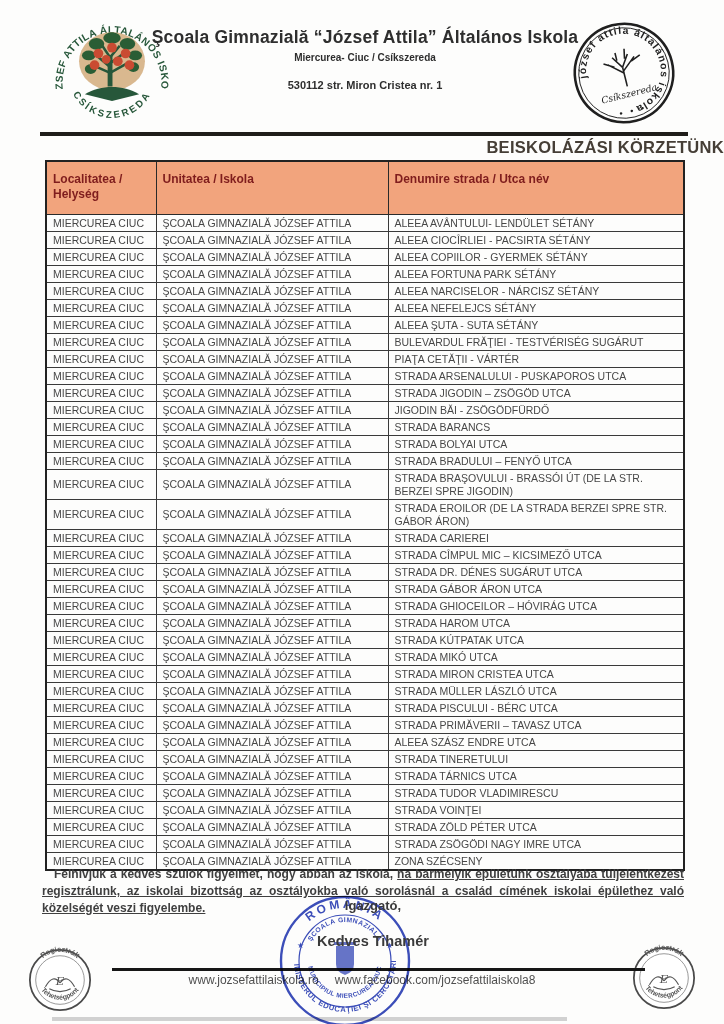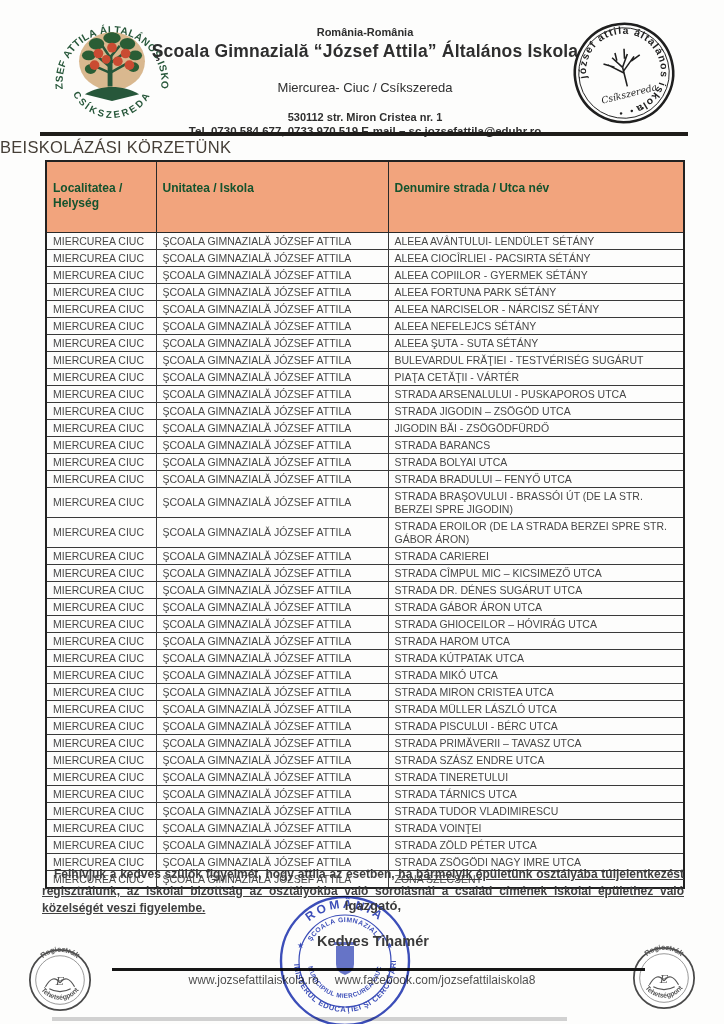--- a/index.html
+++ b/index.html
@@ -6,37 +6,37 @@
   .page{
     position:relative;width:724px;height:1024px;margin:0 auto;
     background:#fefefdf5;background-color:#fdfdfc;overflow:hidden;
     font-family:"Liberation Sans", sans-serif;color:#3c3c3c;
   }
   
   .hdr-center{position:absolute;left:150px;top:24px;width:430px;text-align:center;color:#2e2e2e;}
   .hdr-line1{font-size:11px;font-weight:bold;}
   .hdr-line2{font-size:11px;font-weight:bold;margin-top:2px;}
   .hdr-school{font-size:17.5px;font-weight:bold;margin-top:3px;letter-spacing:.2px;}
-  .hdr-city{font-size:13px;font-weight:normal;margin-top:18px;}
+  .hdr-city{font-size:10px;font-weight:bold;margin-top:4px;}
   .hdr-addr{font-size:11px;font-weight:bold;margin-top:16px;}
   .hdr-tel{font-size:11.5px;font-weight:bold;margin-top:2px;}
   .logo-left{position:absolute;left:48px;top:12px;}
   .stamp-right{position:absolute;left:556px;top:16px;}
   .rule-thick{position:absolute;left:40px;top:132px;width:648px;height:3.5px;background:#1f1d1a;}
   
-  .doc-title{position:absolute;left:0;top:138px;width:100%;text-align:left;
-    font-size:16.5px;font-weight:normal;color:#453e36;letter-spacing:.3px;}
+  .doc-title{position:absolute;left:0;top:138px;width:100%;text-align:right;
+    font-size:16.5px;font-weight:bold;color:#453e36;letter-spacing:.3px;}
   
   .zone-table{position:absolute;left:45px;top:160px;width:638px;border-collapse:collapse;
     table-layout:fixed;}
   .zone-table col.c1{width:110px;} .zone-table col.c2{width:232px;} .zone-table col.c3{width:296px;}
   .zone-table th{
-    background:#f2a47d;border:1.6px solid #2a2a2a;color:#14532d;
+    background:#f2a47d;border:1.6px solid #2a2a2a;color:#7f1d1d;
     font-size:12px;font-weight:bold;text-align:left;vertical-align:top;
-    padding:19px 6px;line-height:15px;height:32px;
+    padding:10px 6px;line-height:15px;height:32px;
   }
   .zone-table td{
     border:1px solid #3a3a3a;font-size:10.5px;color:#474747;
     padding:1.5px 6px;line-height:13px;vertical-align:middle;
     overflow:hidden;
   }
   .zone-table{border:2px solid #222;}
   .zone-table td.nowrap{white-space:nowrap;}
   
   .note{position:absolute;left:42px;top:866px;width:642px;text-align:justify;
@@ -91,25 +91,23 @@
         <circle cx="60" cy="48" r="4.5" fill="#c94b32"></circle>
       </g>
       <path d="M38,84 C55,74 77,74 94,84 L66,91 Z" fill="#27573a"></path>
       <text font-size="10" font-weight="bold" fill="#27573a" letter-spacing="2.5">
         <textPath href="#arcLb" startOffset="50%" text-anchor="middle">CSÍKSZEREDA</textPath>
       </text>
     </svg>
   </div>
 
   <div class="hdr-center">
-    <div class="hdr-line2">România-România</div>
     <div class="hdr-school">Şcoala Gimnazială “József Attila” Általános Iskola</div>
     <div class="hdr-city">Miercurea- Ciuc / Csíkszereda</div>
     <div class="hdr-addr">530112 str. Miron Cristea nr. 1</div>
-    <div class="hdr-tel">Tel.  0730 584 677, 0733 970 519   E-mail – sc.jozsefattila@eduhr.ro</div>
   </div>
 
   <div class="stamp-right">
     <svg width="136" height="118" viewBox="0 0 136 120">
       <g transform="rotate(-14 68 58)">
         <circle cx="68" cy="58" r="50" fill="none" stroke="#1f1f1f" stroke-width="2.6"></circle>
         <circle cx="68" cy="58" r="46" fill="none" stroke="#1f1f1f" stroke-width="0.9"></circle>
         <defs>
           <path id="arcR" d="M 30,58 A 38 38 0 1 1 105.9,58 A 38 38 0 0 1 30,58"></path>
         </defs>
@@ -285,21 +283,21 @@
           <td>STRADA PISCULUI - BÉRC UTCA</td>
         </tr>
         <tr>
           <td class="nowrap">MIERCUREA CIUC</td>
           <td class="nowrap">ŞCOALA GIMNAZIALĂ JÓZSEF ATTILA</td>
           <td>STRADA PRIMĂVERII – TAVASZ UTCA</td>
         </tr>
         <tr>
           <td class="nowrap">MIERCUREA CIUC</td>
           <td class="nowrap">ŞCOALA GIMNAZIALĂ JÓZSEF ATTILA</td>
-          <td>STRADA SZÁSZ ENDRE UTCA</td>
+          <td>ALEEA SZÁSZ ENDRE UTCA</td>
         </tr>
         <tr>
           <td class="nowrap">MIERCUREA CIUC</td>
           <td class="nowrap">ŞCOALA GIMNAZIALĂ JÓZSEF ATTILA</td>
           <td>STRADA TINERETULUI</td>
         </tr>
         <tr>
           <td class="nowrap">MIERCUREA CIUC</td>
           <td class="nowrap">ŞCOALA GIMNAZIALĂ JÓZSEF ATTILA</td>
           <td>STRADA TÁRNICS UTCA</td>
@@ -326,21 +324,21 @@
         </tr>
         <tr>
           <td class="nowrap">MIERCUREA CIUC</td>
           <td class="nowrap">ŞCOALA GIMNAZIALĂ JÓZSEF ATTILA</td>
           <td>ZONA SZÉCSENY</td>
         </tr>
       </tbody>
   </table>
 
   <div class="note">
-    <span>Felhívjuk a kedves szülők figyelmét, hogy attila az esetben, </span><span class="ul">ha bármelyik épületünk osztályába túljelentkezést regisztrálunk, az iskolai bizottság az osztályokba való sorolásnál a család címének iskolai épülethez való közelségét veszi figyelembe.</span>
+    <span>Felhívjuk a kedves szülők figyelmét, hogy abban az iskola, </span><span class="ul">ha bármelyik épületünk osztályába túljelentkezést regisztrálunk, az iskolai bizottság az osztályokba való sorolásnál a család címének iskolai épülethez való közelségét veszi figyelembe.</span>
   </div>
 
   <div class="signature">
     <div class="sig-role">Igazgató,</div>
     <div class="sig-name">Kedves Tihamér</div>
   </div>
 
   <div class="stamp-blue">
     <svg width="150" height="150" viewBox="0 0 150 150">
       <circle cx="75" cy="75" r="64" fill="none" stroke="#2b3fb5" stroke-width="2.4"></circle>

